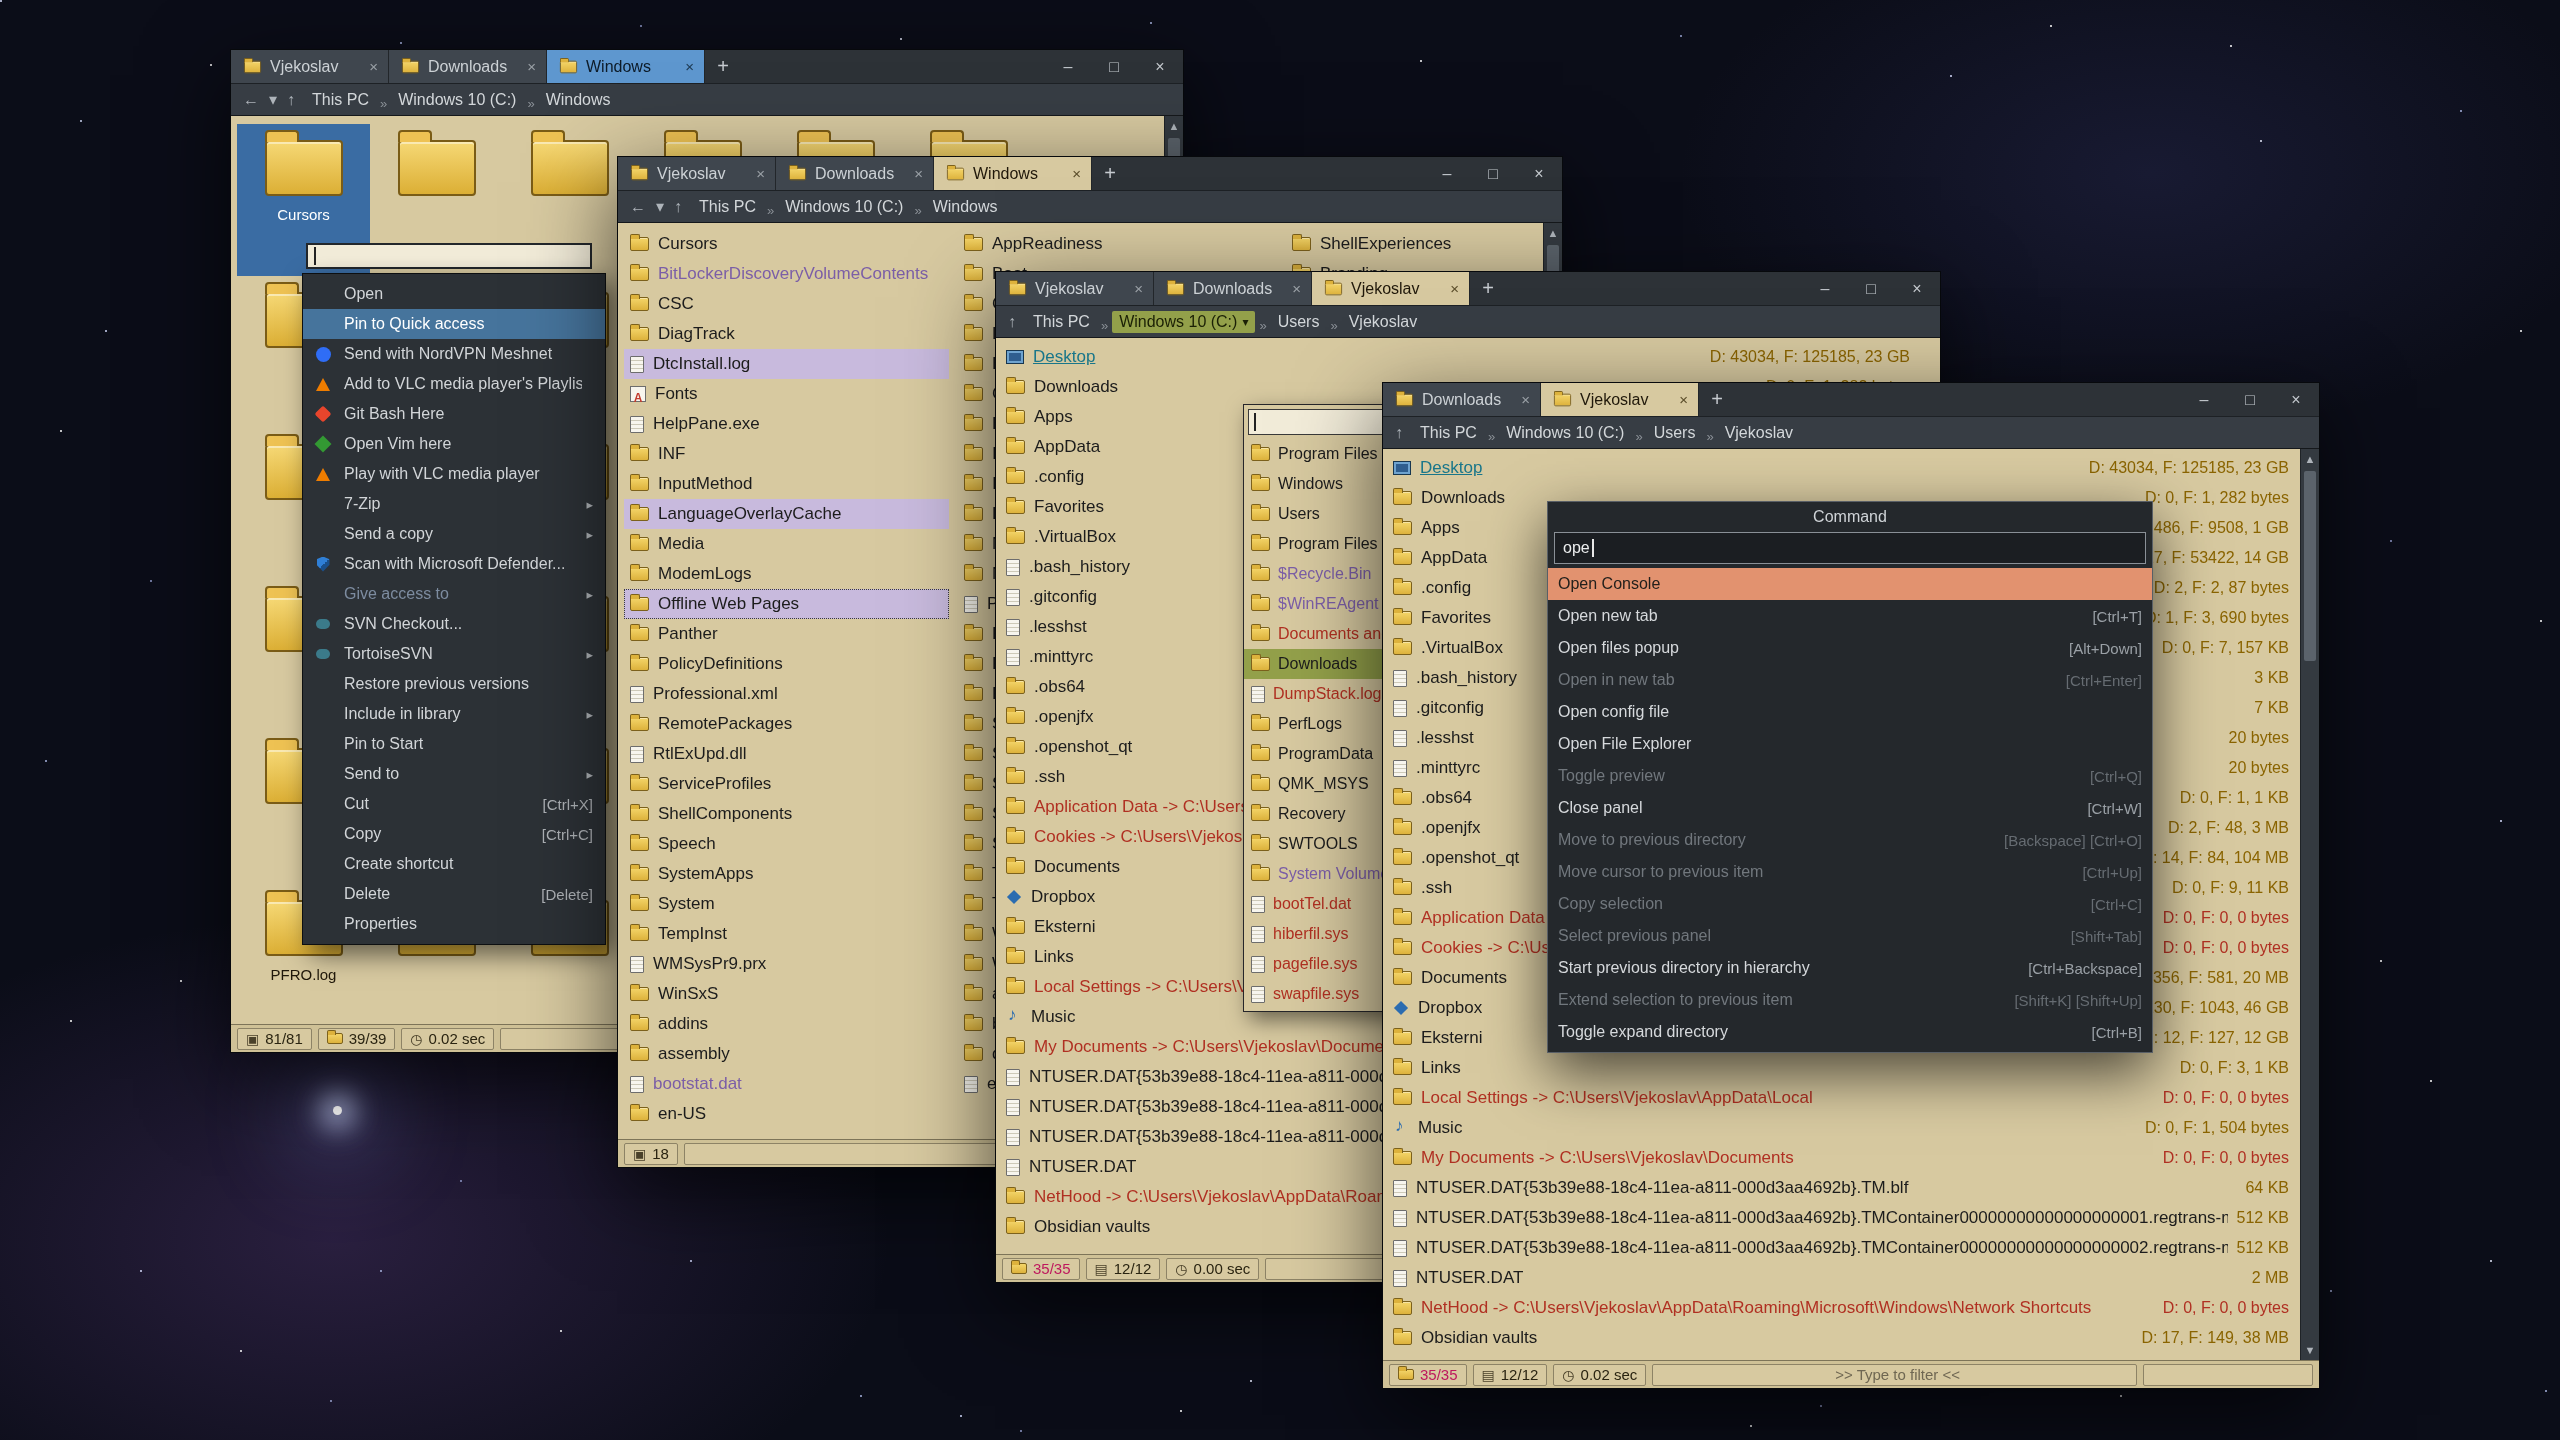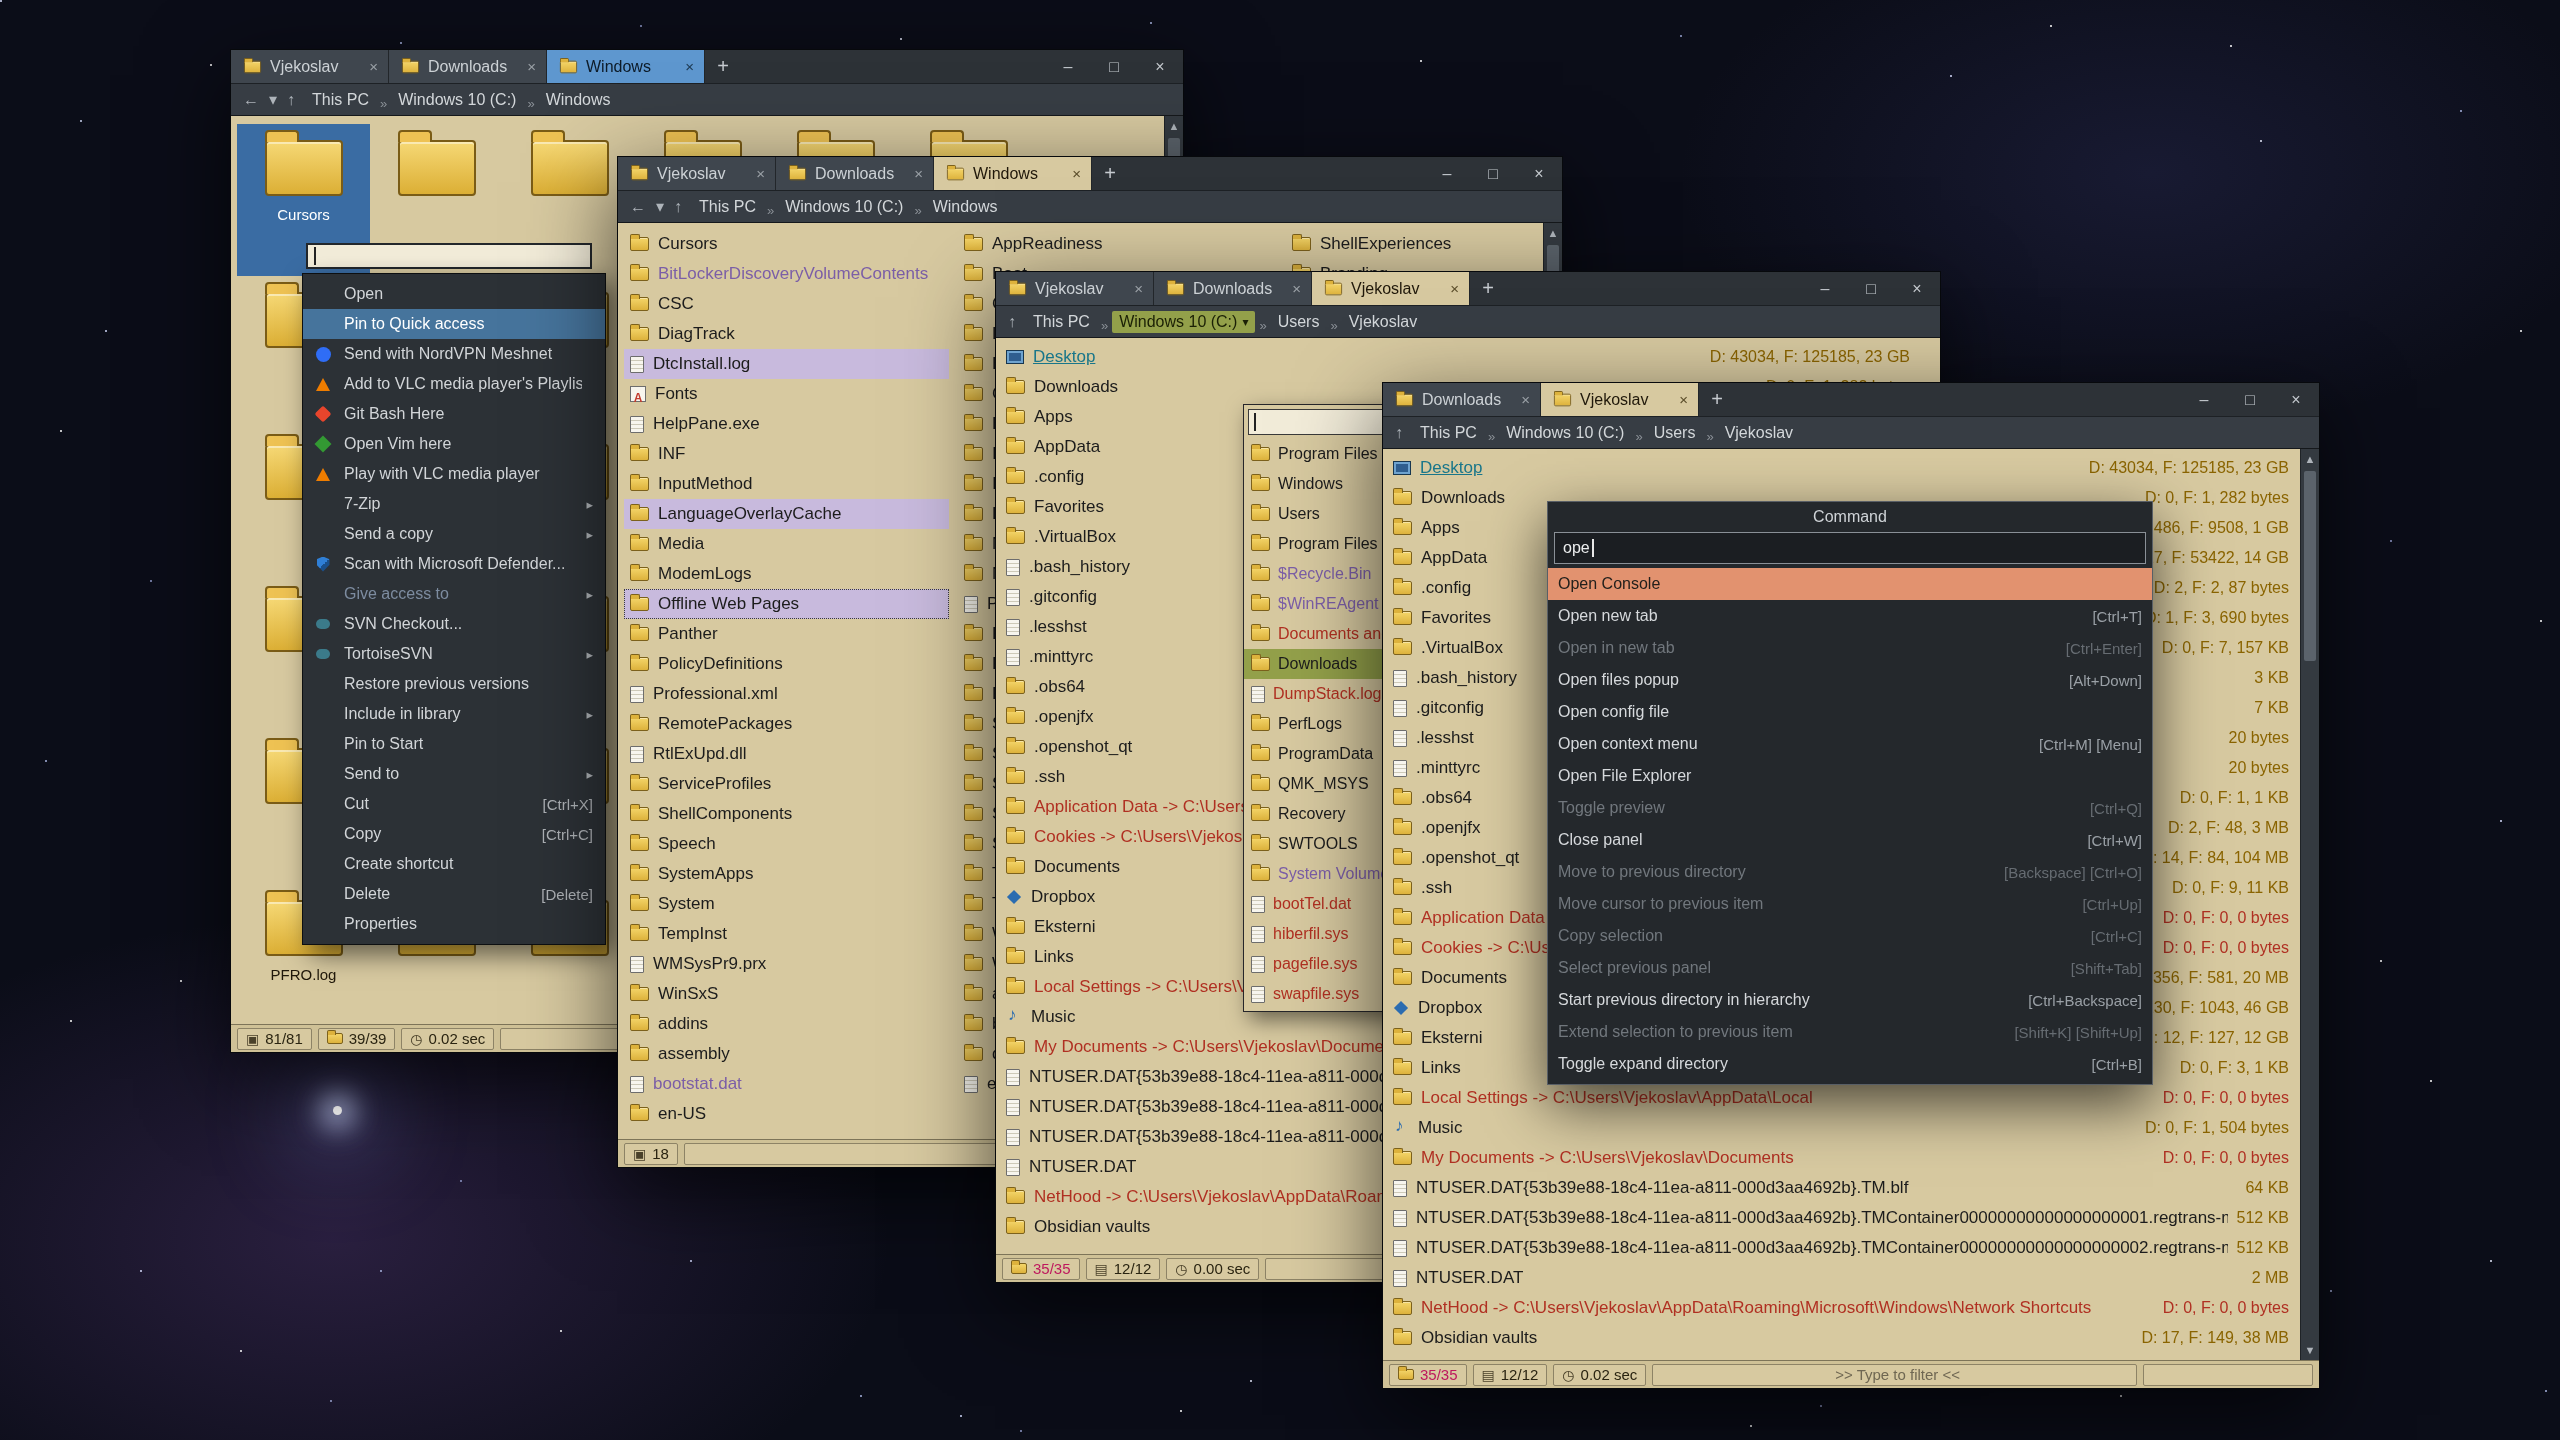--- a/index.html
+++ b/index.html
@@ -1639,39 +1639,35 @@
           <div class="prow sel">
             <span class="plabel">Open Console</span>
             <span class="pkeys"></span>
           </div>
 
           <div class="prow">
             <span class="plabel">Open new tab</span>
             <span class="pkeys">[Ctrl+T]</span>
           </div>
 
+          <div class="prow">
+            <span class="plabel">Open files popup</span>
+            <span class="pkeys">[Alt+Down]</span>
+          </div>
+
           <div class="prow dim">
             <span class="plabel">Open in new tab</span>
             <span class="pkeys">[Ctrl+Enter]</span>
           </div>
 
           <div class="prow">
-            <span class="plabel">Open files popup</span>
-            <span class="pkeys">[Alt+Down]</span>
-          </div>
-
-          <div class="prow">
             <span class="plabel">Open config file</span>
             <span class="pkeys"></span>
           </div>
 
-          <div class="prow">
-            <span class="plabel">Open context menu</span>
-            <span class="pkeys">[Ctrl+M] [Menu]</span>
-          </div>
 
           <div class="prow">
             <span class="plabel">Open File Explorer</span>
             <span class="pkeys"></span>
           </div>
 
           <div class="prow dim">
             <span class="plabel">Toggle preview</span>
             <span class="pkeys">[Ctrl+Q]</span>
           </div>

